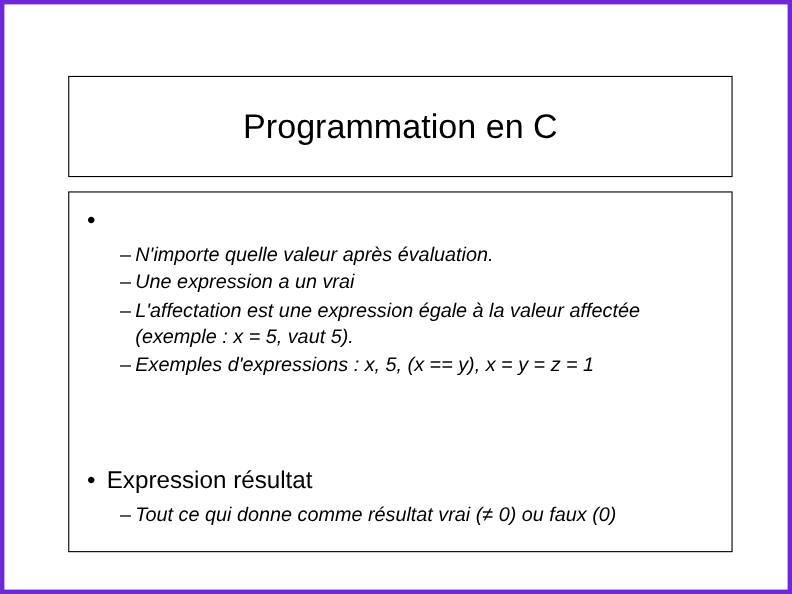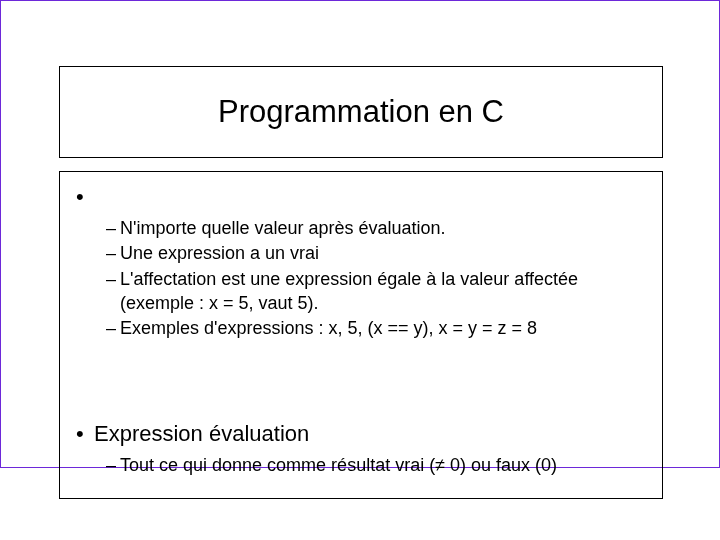--- a/index.html
+++ b/index.html
@@ -6,22 +6,22 @@
   body {
     width: 720px;
     height: 540px;
     background: #ffffff;
     font-family: Arial, Helvetica, sans-serif;
     color: #000000;
     position: relative;
   }
   .slide {
     width: 720px;
-    height: 468px;
-    border: 1px solid #6d28d9;
+    height: 540px;
+    border: 4px solid #6d28d9;
     position: relative;
   }
   .title-box {
     position: absolute;
     left: 58px;
     top: 65px;
     width: 604px;
     height: 92px;
     border: 1.5px solid #000;
     display: flex;
@@ -57,20 +57,21 @@
     line-height: 1.35;
     display: flex;
     margin-bottom: 1px;
   }
   .bullet-l2 .dash {
     width: 14px;
     flex-shrink: 0;
   }
   .bullet-l2 .txt {
     flex: 1;
+    font-style: italic;
   }
   .spacer {
     height: 78px;
   }
 </style>
 </head>
 <body>
 
 <div class="slide">
 
@@ -91,28 +92,28 @@
     <div class="bullet-l2">
       <span class="dash">–</span>
       <span class="txt">Une expression a un vrai</span>
     </div>
     <div class="bullet-l2">
       <span class="dash">–</span>
       <span class="txt">L'affectation est une expression égale à la valeur affectée (exemple : x = 5, vaut 5).</span>
     </div>
     <div class="bullet-l2">
       <span class="dash">–</span>
-      <span class="txt">Exemples d'expressions : x, 5, (x == y), x = y = z = 8</span>
+      <span class="txt">Exemples d'expressions : x, 5, (x == y), x = y = z = 1</span>
     </div>
 
     <div class="spacer"></div>
 
     <div class="bullet-l1">
       <span class="dot">•</span>
-      <span>Expression évaluation</span>
+      <span>Expression résultat</span>
     </div>
 
     <div class="bullet-l2">
       <span class="dash">–</span>
       <span class="txt">Tout ce qui donne comme résultat vrai (≠ 0) ou faux (0)</span>
     </div>
 
   </div>
 
 </div>

